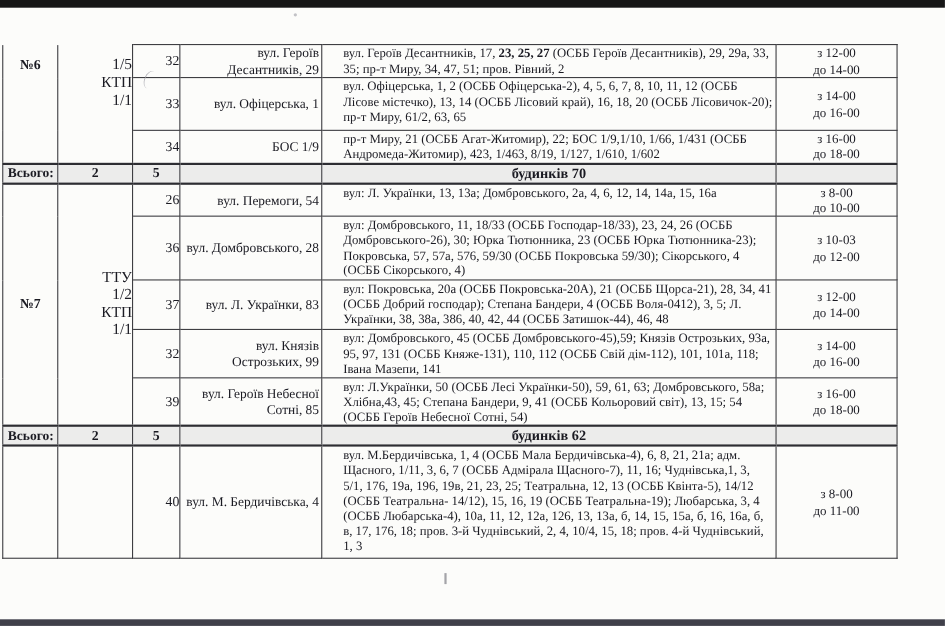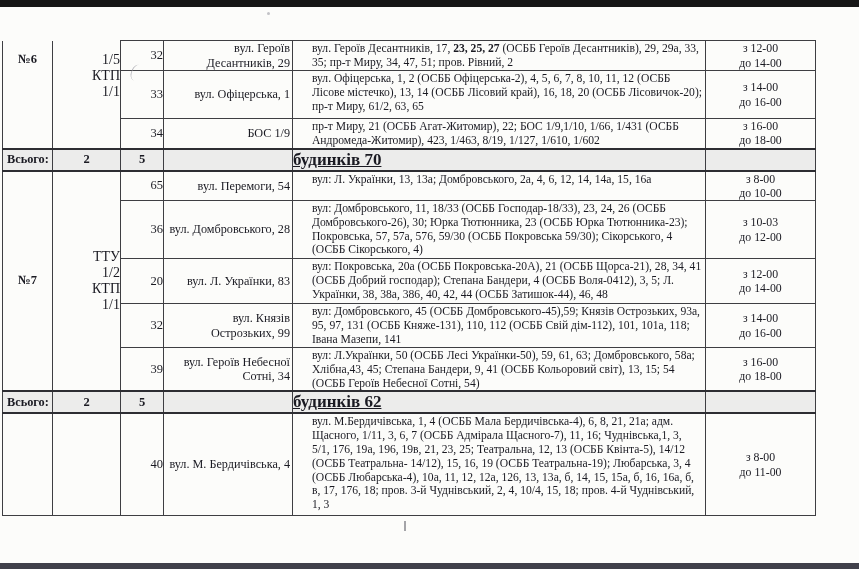--- a/index.html
+++ b/index.html
@@ -22,21 +22,21 @@
   .equip  { text-align:right; font-size:14px; white-space:pre-line; vertical-align:middle; line-height:16px; }
   .cut    { border-top:none; vertical-align:top; padding-top:11px; }
   .num    { text-align:right; font-size:12.5px; vertical-align:middle; }
   .feeder { text-align:right; font-size:12.2px; vertical-align:middle; line-height:14.5px; padding:0 2px; }
   .addr   { font-size:11.6px; line-height:13.8px; padding:1px 3px 0 19px; vertical-align:top; text-align:left; }
   .time   { text-align:center; font-size:11.8px; vertical-align:middle; line-height:14.2px;margin-top:33px; }
 
   .total    { background:#ececeb; border-top:2px solid #2d2d32; border-bottom:2px solid #2d2d32; font-weight:bold; }
   .t-label  { font-size:12.3px; text-align:left; padding-left:4px; }
   .t-num    { text-align:center; font-size:12.5px; }
-  .t-sum    { text-align:left; font-size:17px;text-decoration:underline; }
+  .t-sum    { text-align:center; font-size:13px; }
 
   .artifact { position:absolute; pointer-events:none; }
   .mark-curve { left:131px; top:64px; width:10px; height:17px;
     border-left:1.5px solid #a2a2aa; border-radius:60% 0 0 60% / 50% 0 0 50%;
     transform:rotate(22deg); opacity:.75; }
   .mark-dash { left:404px; top:521px; width:2px; height:10px; background:#8d8d94; opacity:.8; }
   .mark-speck { left:267px; top:12px; width:3px; height:3px; background:#c2c2c6; border-radius:50%; }
 </style>
 </head>
 <body>
@@ -92,58 +92,58 @@
           <td class="total"></td>
           <td class="total t-sum">будинків 70</td>
           <td class="total"></td>
         </tr>
         <tr style="height: 29px;">
           <td class="zone" rowspan="5">№7</td>
           <td class="equip" rowspan="5">ТТУ
 1/2
 КТП
 1/1</td>
-          <td class="num">65</td>
+          <td class="num">26</td>
           <td class="feeder">вул. Перемоги, 54</td>
           <td class="addr"><span>вул: Л. Українки, 13, 13а; Домбровського, 2а, 4, 6, 12, 14, 14а, 15, 16а</span></td>
           <td class="time">
             <div>з 8-00</div>
             <div>до 10-00</div>
           </td>
         </tr>
         <tr style="height: 58px;">
           <td class="num">36</td>
           <td class="feeder">вул. Домбровського, 28</td>
           <td class="addr"><span>вул: Домбровського, 11, 18/33 (ОСББ Господар-18/33), 23, 24, 26 (ОСББ Домбровського-26), 30; Юрка Тютюнника, 23 (ОСББ Юрка Тютюнника-23); Покровська, 57, 57а, 576, 59/30 (ОСББ Покровська 59/30); Сікорського, 4 (ОСББ Сікорського, 4)</span></td>
           <td class="time">
             <div>з 10-03</div>
             <div>до 12-00</div>
           </td>
         </tr>
         <tr style="height: 45px;">
-          <td class="num">20</td>
+          <td class="num">37</td>
           <td class="feeder">вул. Л. Українки, 83</td>
           <td class="addr"><span>вул: Покровська, 20а (ОСББ Покровська-20А), 21 (ОСББ Щорса-21), 28, 34, 41 (ОСББ Добрий господар); Степана Бандери, 4 (ОСББ Воля-0412), 3, 5; Л. Українки, 38, 38а, 386, 40, 42, 44 (ОСББ Затишок-44), 46, 48</span></td>
           <td class="time">
             <div>з 12-00</div>
             <div>до 14-00</div>
           </td>
         </tr>
         <tr style="height: 44px;">
           <td class="num">32</td>
           <td class="feeder">вул. Князів Острозьких, 99</td>
           <td class="addr"><span>вул: Домбровського, 45 (ОСББ Домбровського-45),59; Князів Острозьких, 93а, 95, 97, 131 (ОСББ Княже-131), 110, 112 (ОСББ Свій дім-112), 101, 101а, 118; Івана Мазепи, 141</span></td>
           <td class="time">
             <div>з 14-00</div>
             <div>до 16-00</div>
           </td>
         </tr>
         <tr style="height: 43px;">
           <td class="num">39</td>
-          <td class="feeder">вул. Героїв Небесної Сотні, 34</td>
+          <td class="feeder">вул. Героїв Небесної Сотні, 85</td>
           <td class="addr"><span>вул: Л.Українки, 50 (ОСББ Лесі Українки-50), 59, 61, 63; Домбровського, 58а; Хлібна,43, 45; Степана Бандери, 9, 41 (ОСББ Кольоровий світ), 13, 15; 54 (ОСББ Героїв Небесної Сотні, 54)</span></td>
           <td class="time">
             <div>з 16-00</div>
             <div>до 18-00</div>
           </td>
         </tr>
         <tr style="height: 16px;">
           <td class="total t-label">Всього:</td>
           <td class="total t-num">2</td>
           <td class="total t-num">5</td>

